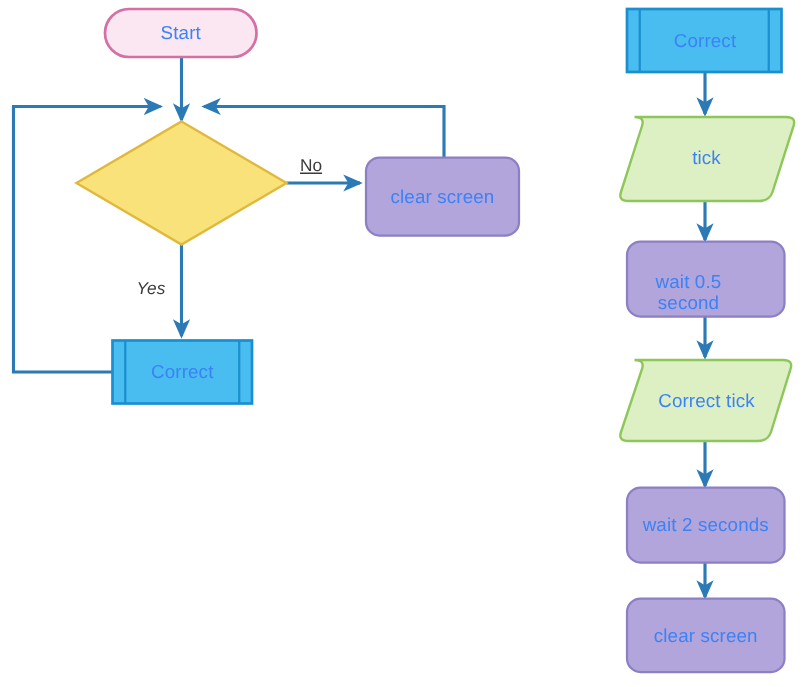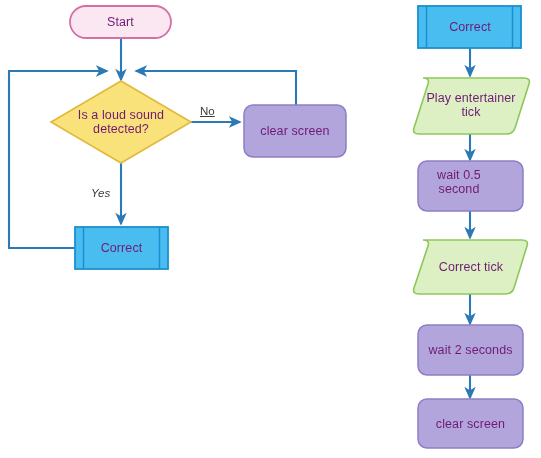--- a/index.html
+++ b/index.html
@@ -21,21 +21,21 @@
     top: 0;
     width: 541px;
     height: 458px;
   }
   .node-label {
     position: absolute;
     display: flex;
     align-items: center;
     justify-content: center;
     text-align: center;
-    color: #701a75;
+    color: #3b82f6;
     font-size: 12.5px;
     line-height: 14px;
     pointer-events: none;
     letter-spacing: 0.1px;
   }
   .edge-label {
     position: absolute;
     color: #3b3b3b;
     font-size: 11.5px;
     line-height: 13px;
@@ -101,41 +101,36 @@
     <path d="M 423 240 L 522 240 Q 529 240 527 246 L 514 288 Q 512 294 505 294
              L 419 294 Q 412 294 414 288 L 428 246 Q 430 240 423 240 Z" fill="#ddf0c4" stroke="#8dc75a" stroke-width="1.6"></path>
 
     <rect x="418" y="325" width="105" height="50" rx="9" ry="9" fill="#b1a5db" stroke="#8d7fc4" stroke-width="1.5"></rect>
 
     <rect x="418" y="399" width="105" height="49" rx="9" ry="9" fill="#b1a5db" stroke="#8d7fc4" stroke-width="1.5"></rect>
   </svg>
 
   <div class="node-label" style="left:70px; top:6px; width:101px; height:32px;">Start</div>
 
-  <div class="node-label" style="left:56px; top:103px; width:130px; height:38px; flex-direction:column;">
-    <span>Is a loud sound</span>
-    <span>detected?</span>
-  </div>
 
   <div class="node-label" style="left:244px; top:105px; width:102px; height:52px;">clear screen</div>
 
   <div class="node-label" style="left:84px; top:227px; width:75px; height:42px;">Correct</div>
 
   <div class="edge-label" style="left:200px; top:105px;text-decoration:underline;">No</div>
 
   <div class="edge-label" style="left:91px; top:187px;font-style:italic;">Yes</div>
 
   <div class="node-label" style="left:427px; top:6px; width:86px; height:42px;">Correct</div>
 
   <div class="node-label" style="left:412px; top:85px; width:118px; height:40px; flex-direction:column;">
-    <span>Play entertainer</span>
     <span>tick</span>
   </div>
 
-  <div class="node-label" style="left:418px; top:157px; width:82px; height:50px;">wait 0.5 second</div>
+  <div class="node-label" style="left:418px; top:170px; width:82px; height:50px;">wait 0.5 second</div>
 
   <div class="node-label" style="left:412px; top:247px; width:118px; height:40px;">Correct tick</div>
 
   <div class="node-label" style="left:418px; top:325px; width:105px; height:50px;">wait 2 seconds</div>
 
   <div class="node-label" style="left:418px; top:399px; width:105px; height:49px;">clear screen</div>
 
 </div>
 
 </body></html>

